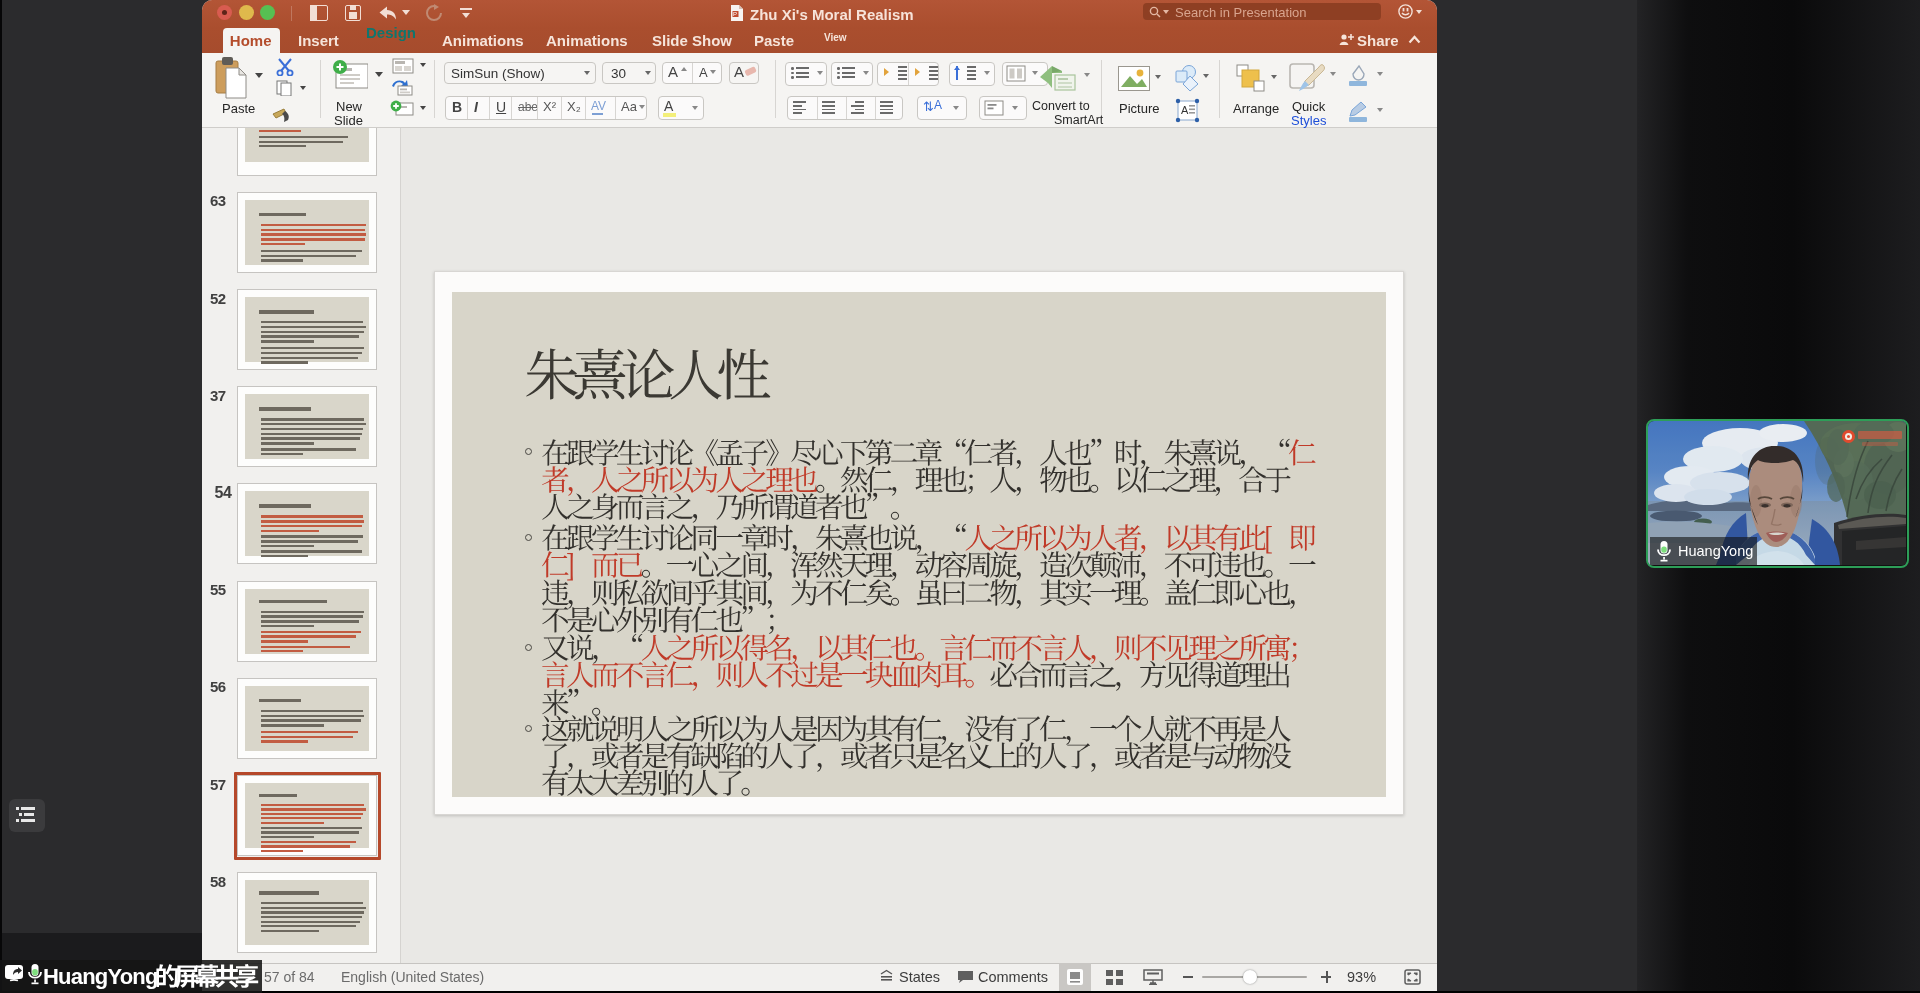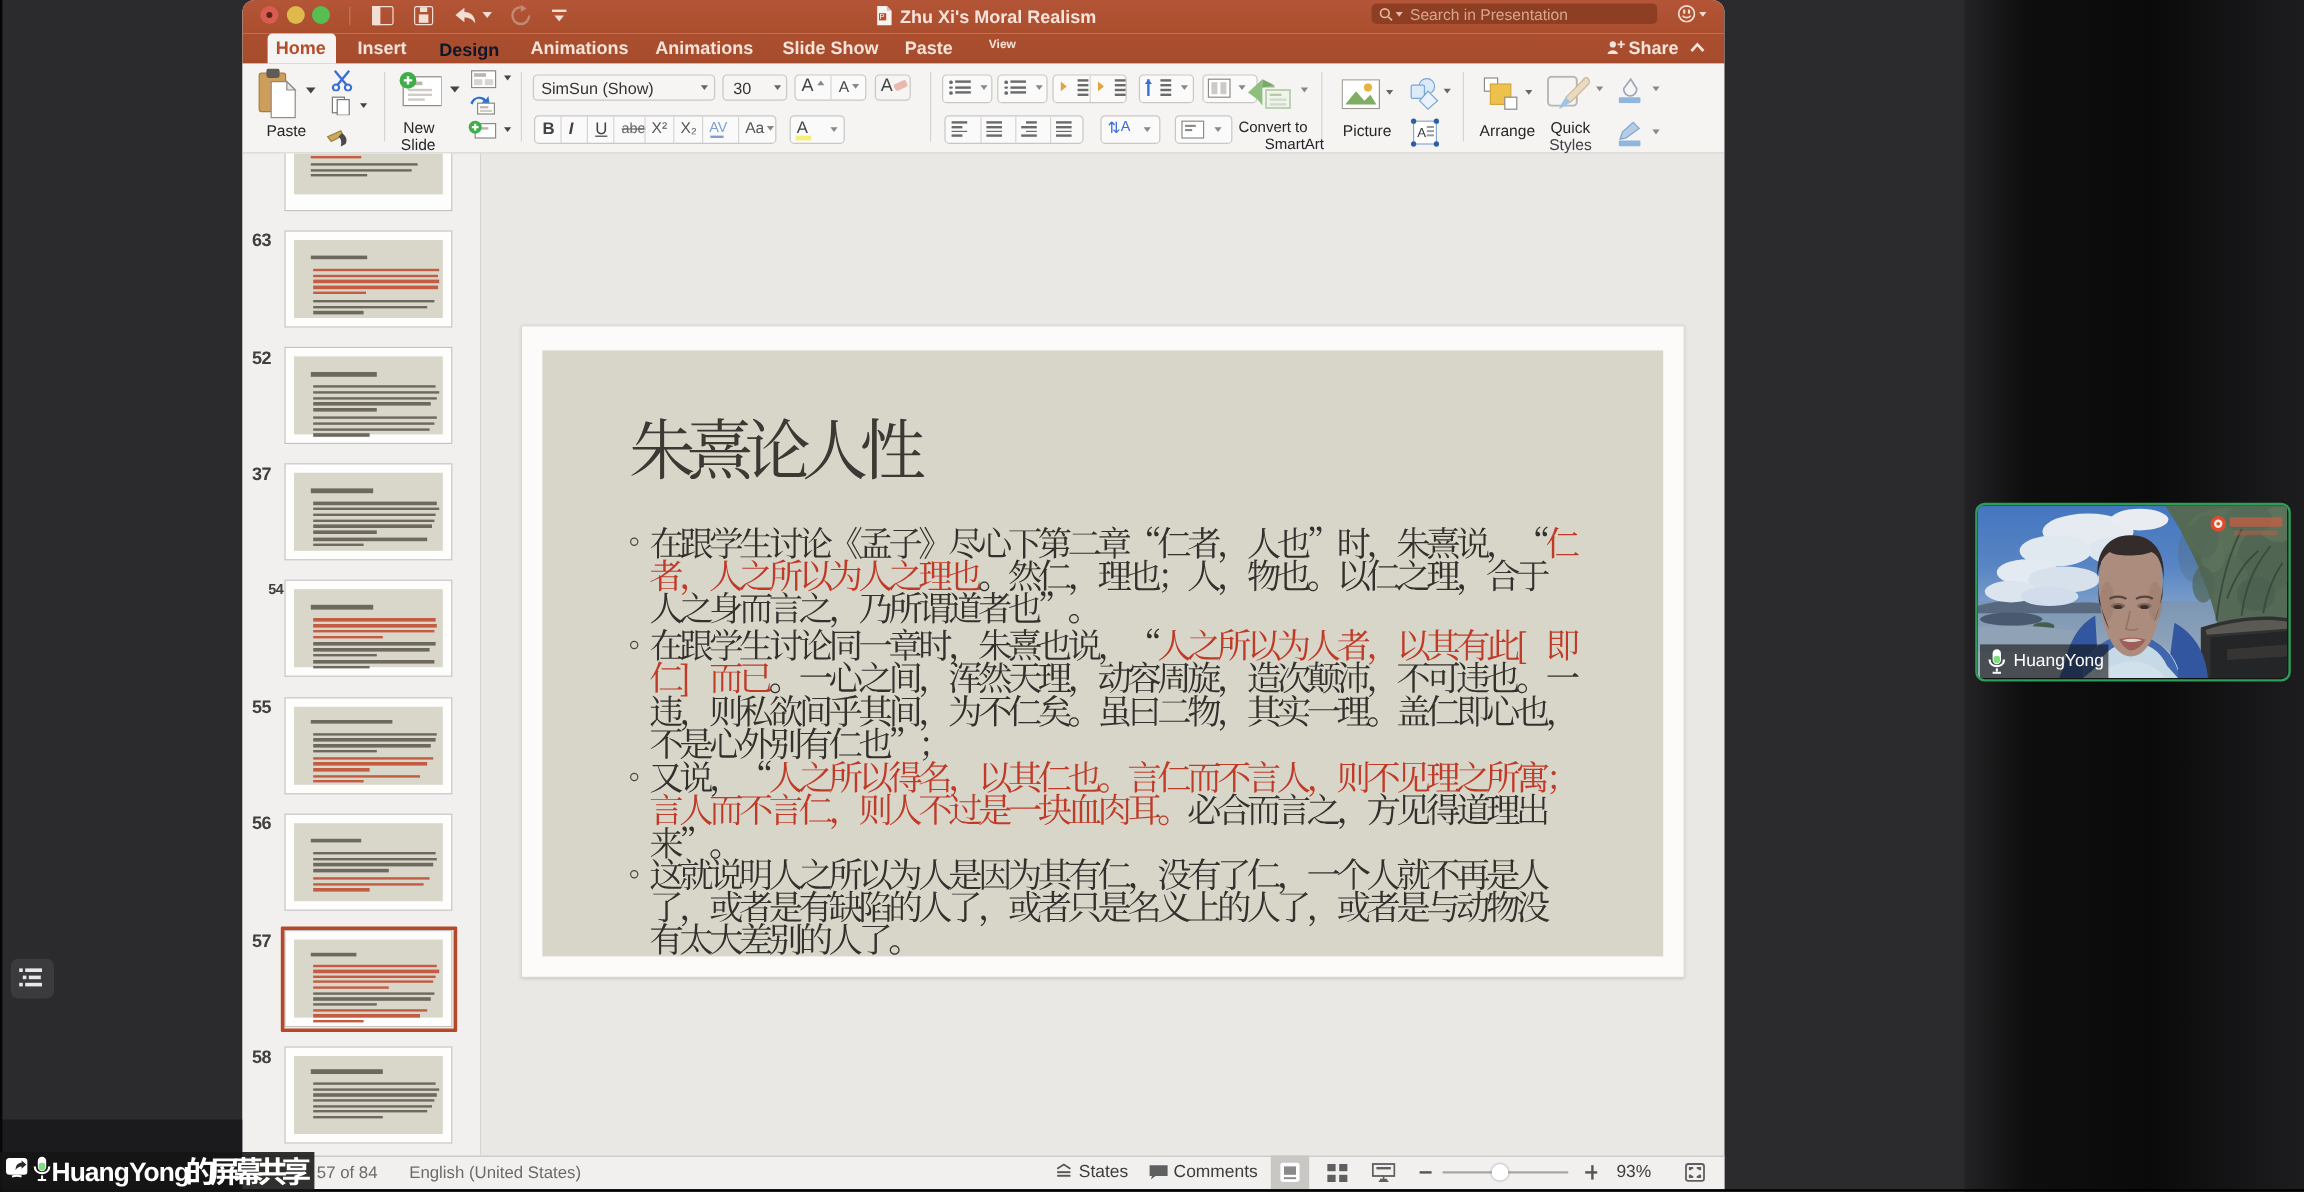--- a/index.html
+++ b/index.html
@@ -186,21 +186,21 @@
         <circle cx="7.5" cy="7.5" r="6.6" stroke="#f2ded5" stroke-width="1.4" fill="none"></circle>
         <rect x="4.6" y="4" width="1.8" height="3.4" fill="#f2ded5"></rect>
         <rect x="8.6" y="4" width="1.8" height="3.4" fill="#f2ded5"></rect>
         <path d="M4 9 A4 3.4 0 0 0 11 9" stroke="#f2ded5" stroke-width="1.4" fill="none"></path>
       </svg>
       <div style="position:absolute;left:1214px;top:10px;width:0;height:0;border-left:3.5px solid transparent;border-right:3.5px solid transparent;border-top:4.5px solid #f2ded5"></div>
       <div style="position:absolute;left:0;top:28px;width:1235px;height:25px;background:linear-gradient(180deg,#aa4e2e,#a64c2d)"></div>
       <div style="position:absolute;left:20.6px;top:28px;width:57.4px;height:25px;background:#f5f4f2;border-radius:4px 4px 0 0"></div>
       <div style="position:absolute;left:27.8px;top:32px;font-size:15px;color:#b44d2c;font-weight:bold;white-space:nowrap;">Home</div>
       <div style="position:absolute;left:96px;top:32px;font-size:15px;color:#f6e4da;font-weight:bold;white-space:nowrap;">Insert</div>
-      <div style="position:absolute;left:164px;top:34px;font-size:15px;color:#0f172a;font-weight:bold;white-space:nowrap;">Design</div>
+      <div style="position:absolute;left:164px;top:24px;font-size:15px;color:#0f766e;font-weight:bold;white-space:nowrap;">Design</div>
       <div style="position:absolute;left:240px;top:32px;font-size:15px;color:#f6e4da;font-weight:bold;white-space:nowrap;">Animations</div>
       <div style="position:absolute;left:344px;top:32px;font-size:15px;color:#f6e4da;font-weight:bold;white-space:nowrap;">Animations</div>
       <div style="position:absolute;left:450px;top:32px;font-size:15px;color:#f6e4da;font-weight:bold;white-space:nowrap;">Slide Show</div>
       <div style="position:absolute;left:552px;top:32px;font-size:15px;color:#f6e4da;font-weight:bold;white-space:nowrap;">Paste</div>
       <div style="position:absolute;left:622px;top:32px;font-size:10px;color:#f6e4da;font-weight:bold;white-space:nowrap;">View</div>
       <svg class="icon" style="left:1136px;top:32px" width="17" height="15" viewBox="0 0 17 15">
         <circle cx="6" cy="5" r="2.6" fill="#f6e4da"></circle>
         <path d="M1.5 13 A4.8 4.8 0 0 1 10.5 13 Z" fill="#f6e4da"></path>
         <path d="M13 2 V8 M10 5 H16" stroke="#f6e4da" stroke-width="1.6"></path>
       </svg>
@@ -423,21 +423,21 @@
       </svg>
       <div style="position:absolute;left:1069px;top:75px;width:0;height:0;border-left:3.5px solid transparent;border-right:3.5px solid transparent;border-top:4.5px solid #666"></div>
       <div style="position:absolute;left:1031px;top:101px;font-size:13px;color:#262626;font-weight:normal;white-space:nowrap;">Arrange</div>
       <svg class="icon" style="left:1087px;top:63px" width="38" height="32" viewBox="0 0 38 32">
         <rect x="1" y="1" width="24" height="24" rx="3" fill="none" stroke="#b9b6b1" stroke-width="1.6"></rect>
         <path d="M34 2 C36 4 36 6 34 8 L20 22 L14 24 L16 18 L30 4 C31 2 33 1 34 2 Z" fill="#e8dbc2" stroke="#c9b794"></path>
         <path d="M16 18 L20 22 L14 26 L10 28 C12 24 13 21 16 18 Z" fill="#9ec4e8"></path>
       </svg>
       <div style="position:absolute;left:1128px;top:72px;width:0;height:0;border-left:3px solid transparent;border-right:3px solid transparent;border-top:4px solid #888"></div>
       <div style="position:absolute;left:1090px;top:99px;font-size:13px;color:#262626;font-weight:normal;white-space:nowrap;">Quick</div>
-      <div style="position:absolute;left:1089px;top:113px;font-size:13px;color:#404040;font-weight:normal;white-space:nowrap;">Styles</div>
+      <div style="position:absolute;left:1089px;top:113px;font-size:13px;color:#1d4ed8;font-weight:normal;white-space:nowrap;">Styles</div>
       <svg class="icon" style="left:1145px;top:64px" width="22" height="22" viewBox="0 0 22 22">
         <path d="M6 10 L12 2 L17 10 C17 14 14 16 11.5 16 C9 16 6 14 6 10 Z" fill="none" stroke="#9aa7b8" stroke-width="1.4"></path>
         <rect x="2" y="17" width="18" height="5" rx="1" fill="#8fb6dc"></rect>
       </svg>
       <div style="position:absolute;left:1175px;top:72px;width:0;height:0;border-left:3px solid transparent;border-right:3px solid transparent;border-top:4px solid #888"></div>
       <svg class="icon" style="left:1145px;top:100px" width="22" height="22" viewBox="0 0 22 22">
         <path d="M14 2 L19 7 L8 15 L3 16 L5 10 Z" fill="#b8cce4" stroke="#7aa5d8"></path>
         <rect x="2" y="17" width="18" height="5" rx="1" fill="#8fb6dc"></rect>
       </svg>
       <div style="position:absolute;left:1175px;top:108px;width:0;height:0;border-left:3px solid transparent;border-right:3px solid transparent;border-top:4px solid #888"></div>
@@ -506,21 +506,21 @@
           <i class="ml" style="left:16.0px;top:28.8px;width:102.9px;height:2.4px;background:#c25c42"></i>
           <i class="ml" style="left:16.0px;top:33.6px;width:100.8px;height:2.4px;background:#c25c42"></i>
           <i class="ml" style="left:16.0px;top:38.4px;width:57.8px;height:2.4px;background:#c25c42"></i>
           <i class="ml" style="left:16.0px;top:44.0px;width:101.8px;height:2.4px;background:#6e695f"></i>
           <i class="ml" style="left:16.0px;top:48.8px;width:96.6px;height:2.4px;background:#6e695f"></i>
           <i class="ml" style="left:16.0px;top:53.6px;width:52.5px;height:2.4px;background:#6e695f"></i>
           <i class="ml" style="left:16.0px;top:59.0px;width:100.8px;height:2.2px;background:#6e695f"></i>
           <i class="ml" style="left:16.0px;top:63.6px;width:47.2px;height:2.2px;background:#6e695f"></i>
         </div>
       </div>
-      <div style="position:absolute;left:8px;top:355.9px;width:26px;text-align:right;font-size:12px;font-weight:bold;color:#404040;letter-spacing:-0.5px">54</div>
+      <div style="position:absolute;left:8px;top:355.9px;width:26px;text-align:center;font-size:16px;font-weight:bold;color:#404040;letter-spacing:-0.5px">54</div>
       <div style="position:absolute;left:35px;top:452.6px;width:140px;height:81px;background:#fdfdfc;border:1px solid #c6c4c1;box-sizing:border-box">
         <div style="position:absolute;left:7px;top:7px;right:7px;bottom:7px;background:#d9d6ca">
           <i class="ml" style="left:14.0px;top:11.0px;width:68.0px;height:3.6px;background:#6e695f"></i>
           <i class="ml" style="left:16.0px;top:22.0px;width:102.9px;height:2.4px;background:#6e695f"></i>
           <i class="ml" style="left:16.0px;top:26.8px;width:101.8px;height:2.4px;background:#6e695f"></i>
           <i class="ml" style="left:16.0px;top:31.6px;width:97.7px;height:2.4px;background:#6e695f"></i>
           <i class="ml" style="left:16.0px;top:36.4px;width:52.5px;height:2.4px;background:#6e695f"></i>
           <i class="ml" style="left:16.0px;top:42.0px;width:99.8px;height:2.4px;background:#c25c42"></i>
           <i class="ml" style="left:16.0px;top:46.8px;width:94.5px;height:2.4px;background:#c25c42"></i>
           <i class="ml" style="left:16.0px;top:51.6px;width:47.2px;height:2.4px;background:#c25c42"></i>

